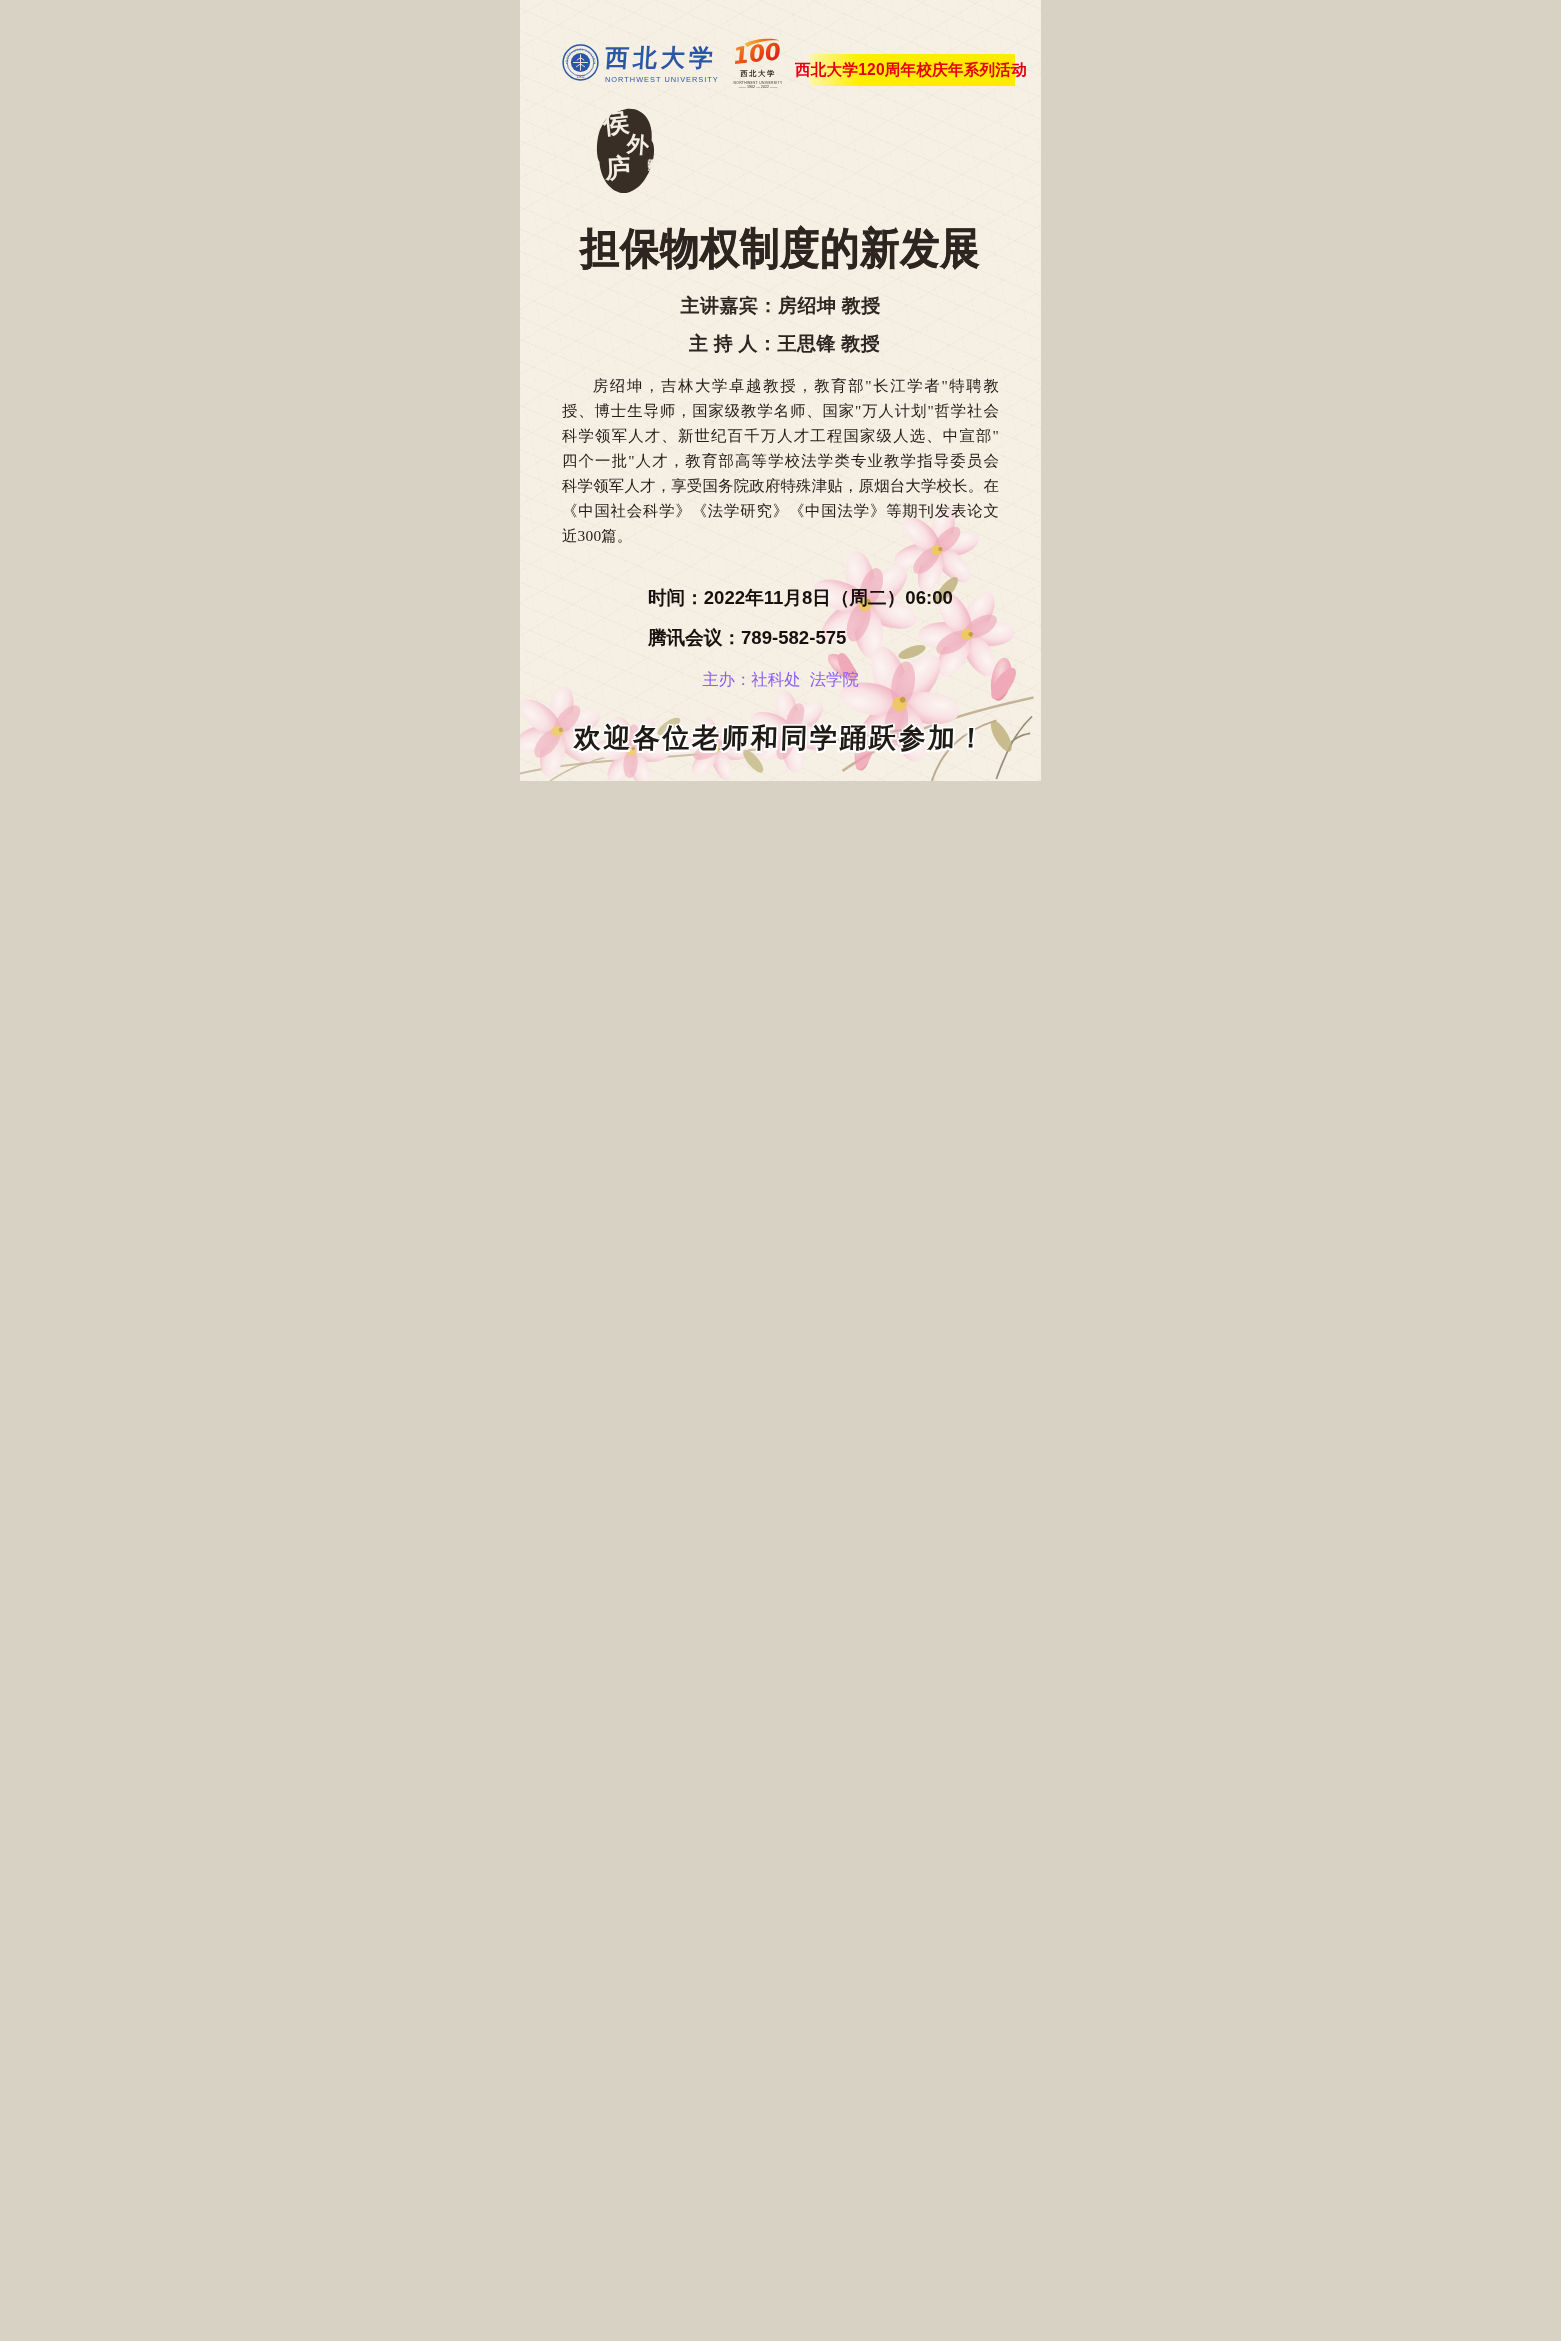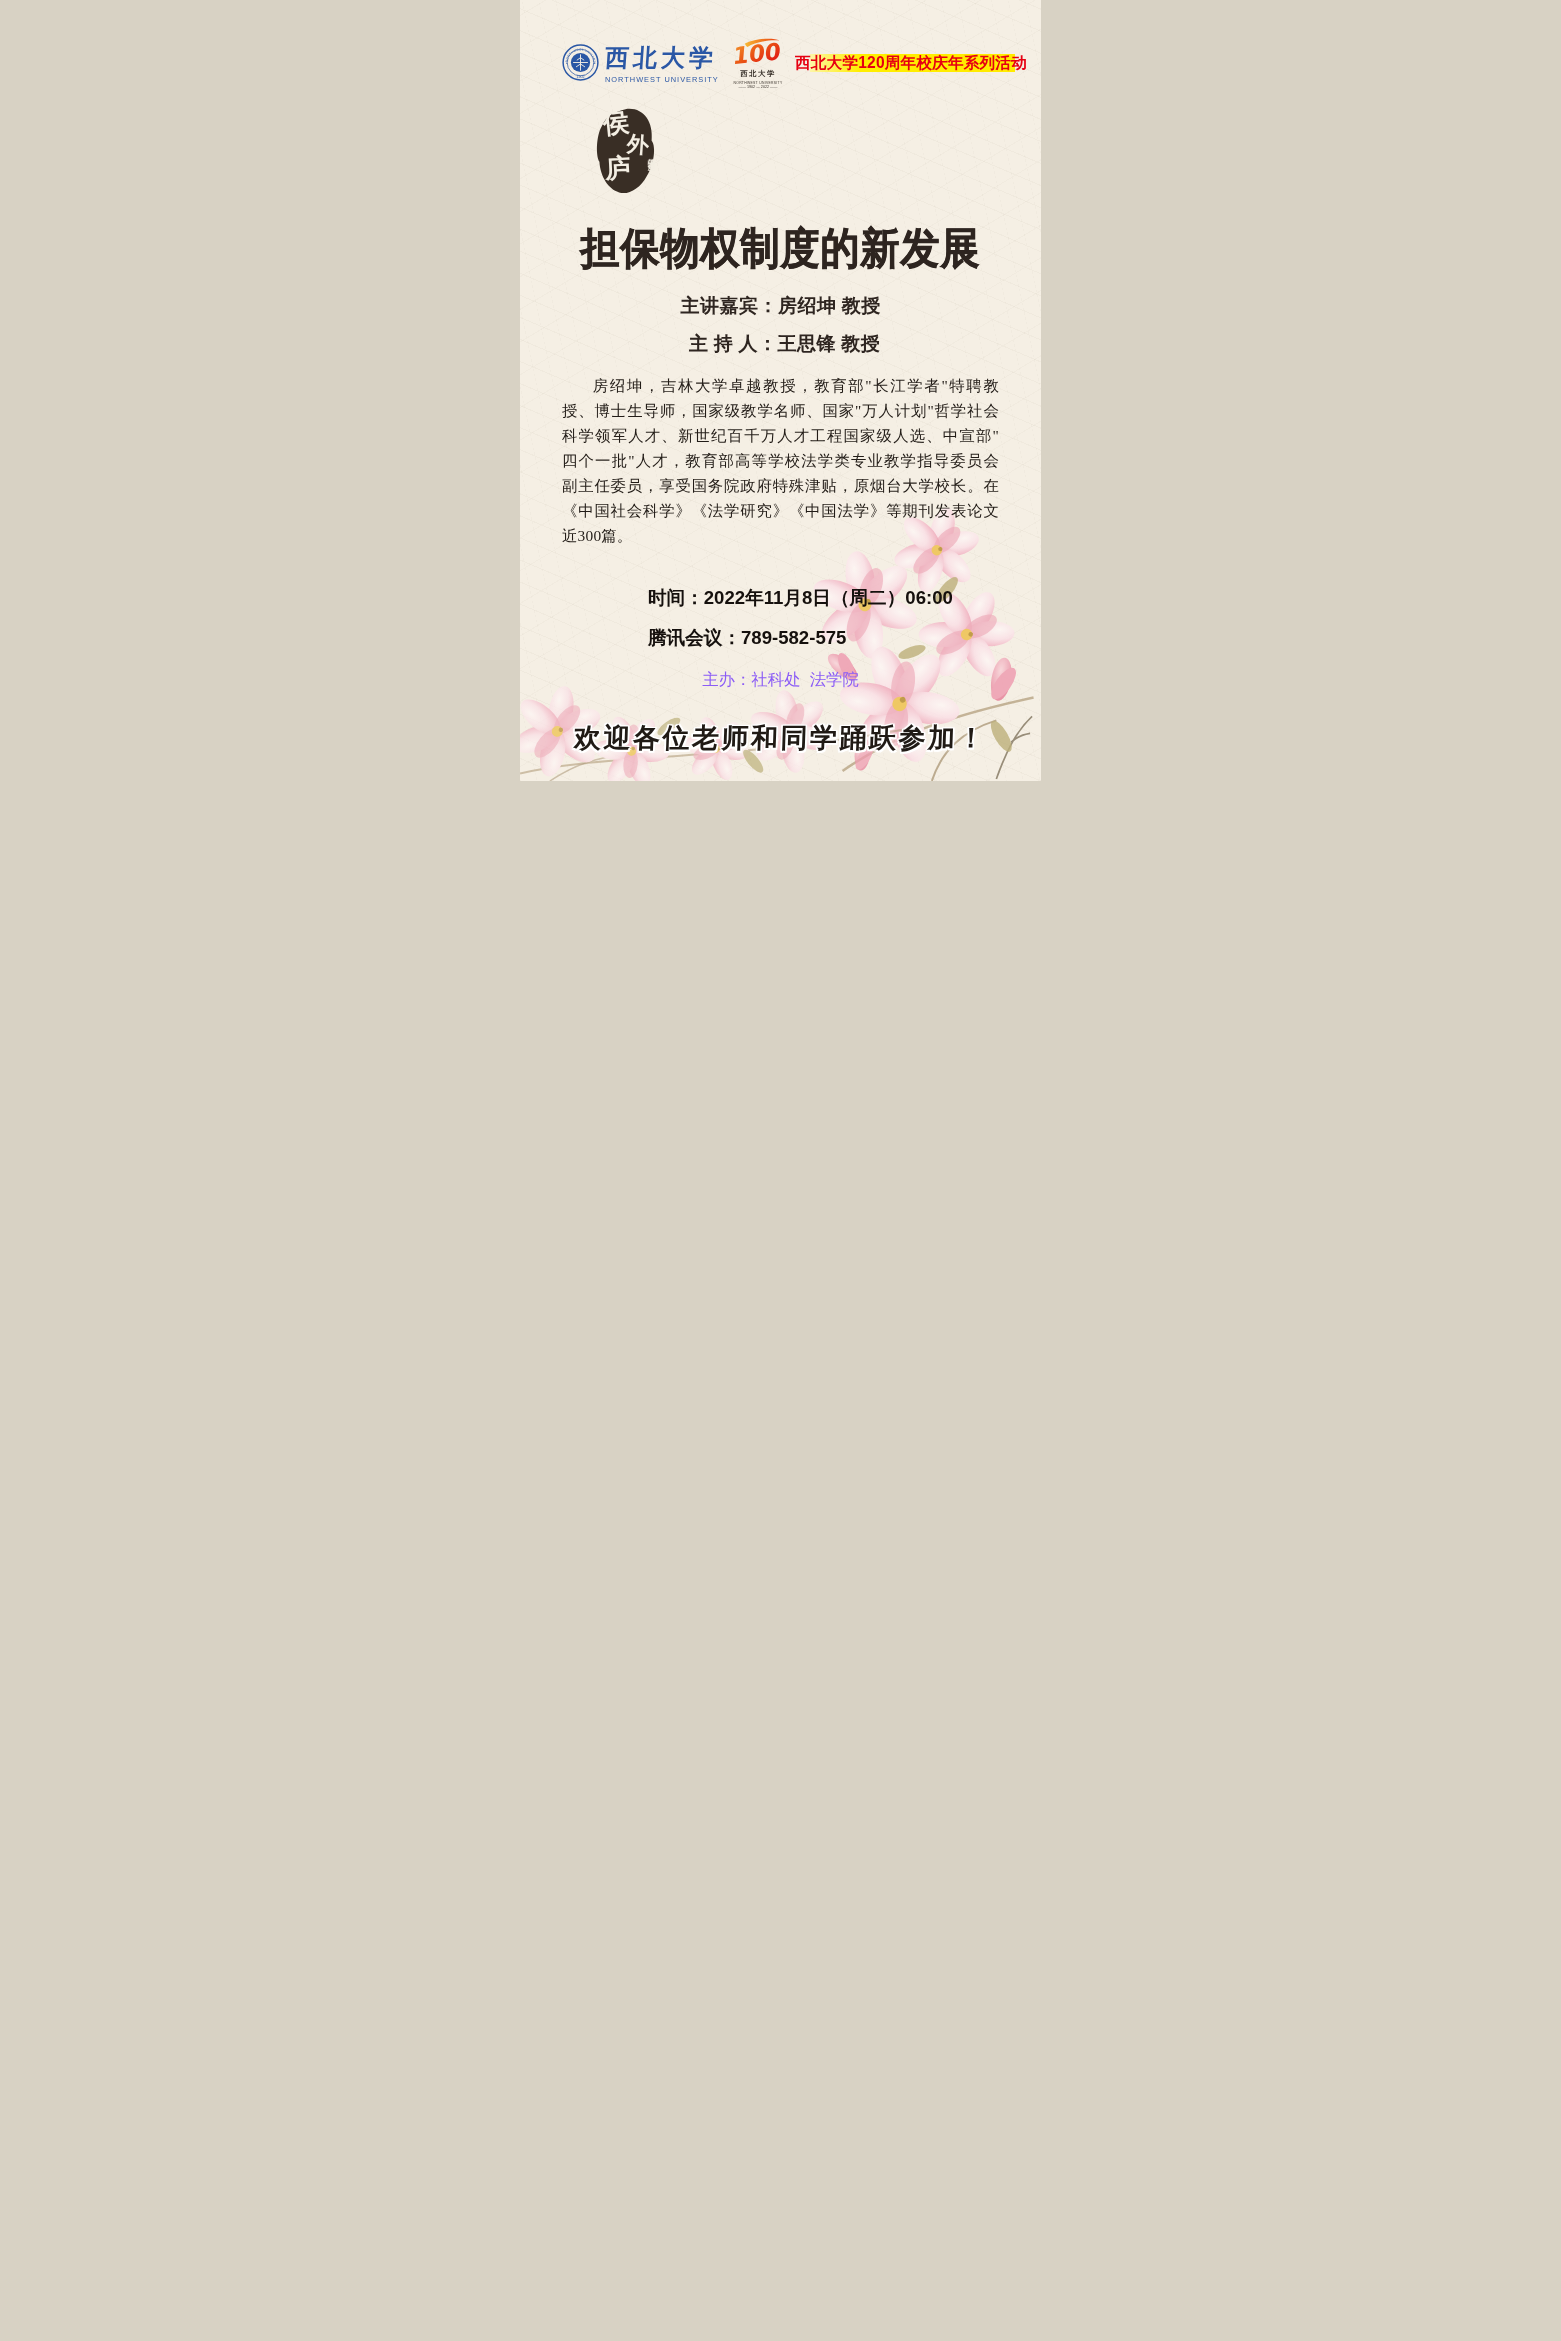--- a/index.html
+++ b/index.html
@@ -16,21 +16,21 @@
 
   
   .nwu-seal{left:42px;top:44px;}
   .nwu-wordmark{left:85px;top:46px;color:#2a57a5;}
   .nwu-cn{font-size:24px;font-weight:900;letter-spacing:4px;transform:skewX(-4deg);line-height:1;}
   .nwu-en{font-family:"Liberation Sans",sans-serif;font-size:7.4px;letter-spacing:1px;margin-top:4.5px;}
   .anniv{left:207px;top:37px;width:62px;text-align:center;color:#3a332c;}
   .anniv-cn{font-size:7.4px;font-weight:700;letter-spacing:1.5px;margin-top:1px;}
   .anniv-en{font-family:"Liberation Sans",sans-serif;font-size:3.4px;letter-spacing:0.3px;margin-top:1.5px;}
   .anniv-years{font-family:"Liberation Sans",sans-serif;font-size:3.7px;margin-top:0.5px;}
-  .banner{left:290px;top:54px;width:205px;height:18px;
+  .banner{left:290px;top:54px;width:205px;height:32px;
     background:linear-gradient(90deg,#fdf6a8 0%,#ffee00 24%,#ffeb00 100%);
     display:flex;align-items:center;}
   .banner span{font-family:"Liberation Sans",sans-serif;font-size:15.6px;font-weight:900;
     color:#e60012;white-space:nowrap;margin-left:-15px;letter-spacing:0.2px;}
 
   
   .seal-blob{left:73px;top:106px;width:67px;height:93px;}
   .seal-blob .ch{position:absolute;color:#f3eee3;font-weight:900;line-height:1;}
   .seal-c1{left:10px;top:5px;font-size:26px;transform:rotate(-6deg);}
   .seal-c2{left:34px;top:28px;font-size:22px;transform:rotate(4deg);}
@@ -190,21 +190,21 @@
   <div class="layer speakers">
     <div class="spk">主讲嘉宾：房绍坤 教授</div>
     <div class="spk">主 持 人：王思锋 教授</div>
   </div>
 
   <div class="layer bio">
     <div class="bio-line first">房绍坤，吉林大学卓越教授，教育部"长江学者"特聘教</div>
     <div class="bio-line">授、博士生导师，国家级教学名师、国家"万人计划"哲学社会</div>
     <div class="bio-line">科学领军人才、新世纪百千万人才工程国家级人选、中宣部"</div>
     <div class="bio-line">四个一批"人才，教育部高等学校法学类专业教学指导委员会</div>
-    <div class="bio-line">副主任委员，享受国务院政府特殊津贴，原烟台大学校长。在</div>
+    <div class="bio-line">科学领军人才，享受国务院政府特殊津贴，原烟台大学校长。在</div>
     <div class="bio-line">《中国社会科学》《法学研究》《中国法学》等期刊发表论文</div>
     <div class="bio-line last">近300篇。</div>
   </div>
 
   <div class="layer details">
     <div class="detail-line">时间：2022年11月8日（周二）06:00</div>
     <div class="detail-line">腾讯会议：789-582-575</div>
   </div>
   <div class="layer host">主办：社科处  法学院</div>
 

